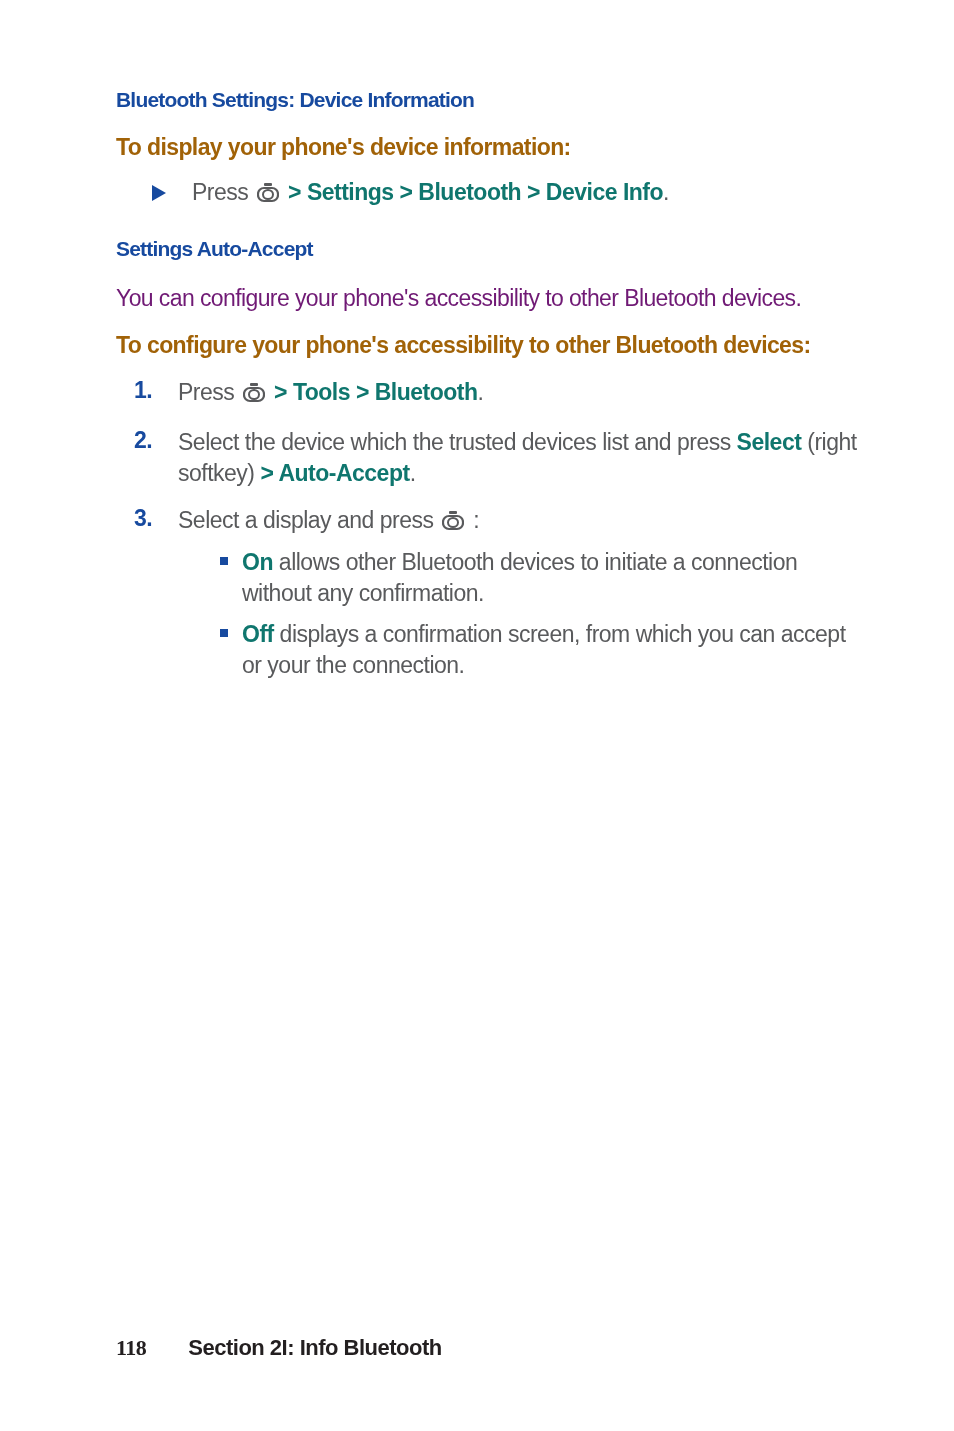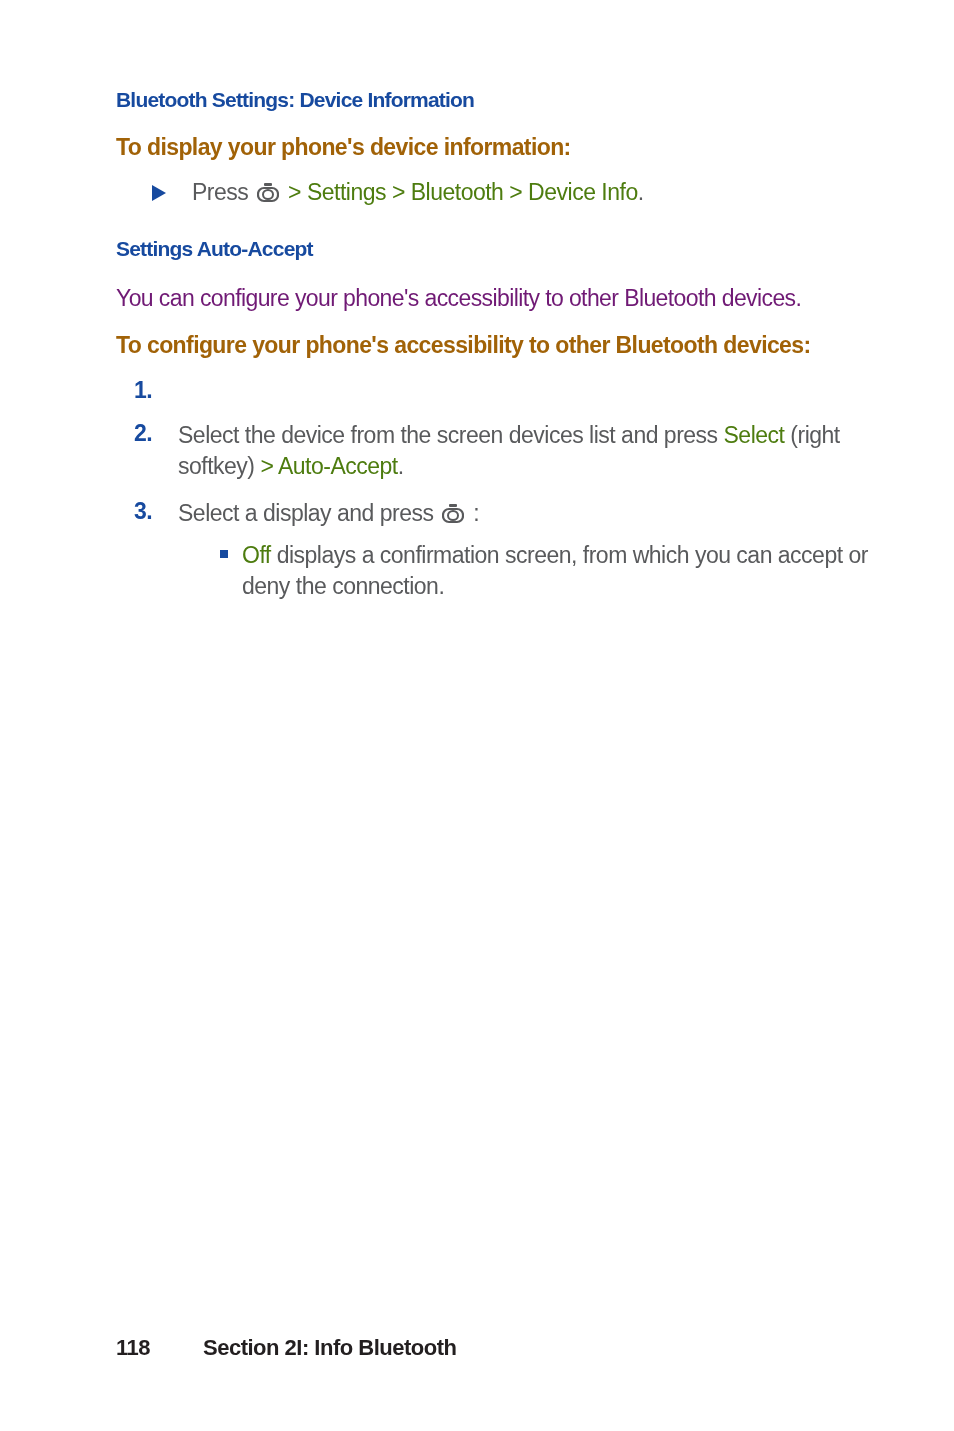--- a/index.html
+++ b/index.html
@@ -43,21 +43,21 @@
     .arrow {
       width: 0; height: 0;
       border-top: 8px solid transparent;
       border-bottom: 8px solid transparent;
       border-left: 14px solid #174a9f;
       margin-top: 6px;
       margin-right: 26px;
       flex-shrink: 0;
     }
     .arrow-text { font-size: 23px; color: #595a5c; letter-spacing: -0.5px; }
-    .bold { font-weight: normal; color: #4d7c0f; }
+    .bold { font-weight: bold; color: #0f766e; }
     .nav-icon {
       display: inline-block;
       vertical-align: -3px;
       margin: 0 3px;
     }
     ol.steps {
       list-style: none;
       margin-left: 18px;
       margin-top: 4px;
     }
@@ -105,21 +105,21 @@
     }
     .footer {
       position: absolute;
       bottom: 70px;
       left: 116px;
       font-size: 22px;
       font-weight: bold;
       color: #231f20;
       letter-spacing: -0.5px;
     }
-    .footer .page { margin-right: 53px; }
+    .footer .page { margin-right: 42px; font-family: Liberation Serif, serif; }
   </style>
 </head>
 <body>
 
 <h2 class="section-heading">Bluetooth Settings: Device Information</h2>
 
 <div class="sub-heading-bold">To display your phone's device information:</div>
 
 <div class="arrow-line">
   <div class="arrow"></div>
@@ -135,42 +135,55 @@
 <h2 class="section-heading">Settings Auto-Accept</h2>
 
 <div class="body-text">You can configure your phone's accessibility to other Bluetooth devices.</div>
 
 <div class="sub-heading-bold">To configure your phone's accessibility to other Bluetooth devices:</div>
 
 <ol class="steps">
 
   <li>
     <div class="step-num">1.</div>
+    <div class="step-body">
+      <span>Press </span><span class="nav-icon"><svg width="22" height="20" viewBox="0 0 22 20">
+            <rect x="7" y="0" width="8" height="3" rx="1" fill="#595a5c"></rect>
+            <rect x="1" y="5" width="20" height="13" rx="6" fill="none" stroke="#595a5c" stroke-width="2.2"></rect>
+            <ellipse cx="11" cy="11.5" rx="5" ry="4.5" fill="none" stroke="#595a5c" stroke-width="2"></ellipse>
+          </svg></span><span class="bold"> &gt; Tools &gt; Bluetooth</span><span>.</span>
+    </div>
   </li>
 
   <li>
     <div class="step-num">2.</div>
     <div class="step-body">
-      <span>Select the device from the screen devices list and press </span><span class="bold">Select</span><span> (right softkey) </span><span class="bold">&gt; Auto-Accept</span><span>.</span>
+      <span>Select the device which the trusted devices list and press </span><span class="bold">Select</span><span> (right softkey) </span><span class="bold">&gt; Auto-Accept</span><span>.</span>
     </div>
   </li>
 
   <li>
     <div class="step-num">3.</div>
     <div class="step-body">
       <span>Select a display and press </span><span class="nav-icon"><svg width="22" height="20" viewBox="0 0 22 20">
             <rect x="7" y="0" width="8" height="3" rx="1" fill="#595a5c"></rect>
             <rect x="1" y="5" width="20" height="13" rx="6" fill="none" stroke="#595a5c" stroke-width="2.2"></rect>
             <ellipse cx="11" cy="11.5" rx="5" ry="4.5" fill="none" stroke="#595a5c" stroke-width="2"></ellipse>
           </svg></span><span> :</span>
       <ul class="bullets">
         <li>
           <div class="bullet-sq"></div>
           <div class="bullet-body">
-            <span class="bold">Off</span><span> displays a confirmation screen, from which you can accept or deny the connection.</span>
+            <span class="bold">On</span><span> allows other Bluetooth devices to initiate a connection without any confirmation.</span>
+          </div>
+        </li>
+        <li>
+          <div class="bullet-sq"></div>
+          <div class="bullet-body">
+            <span class="bold">Off</span><span> displays a confirmation screen, from which you can accept or your the connection.</span>
           </div>
         </li>
       </ul>
     </div>
   </li>
 
 </ol>
 
 <div class="footer">
   <span class="page">118</span><span>Section 2I: Info Bluetooth</span>

